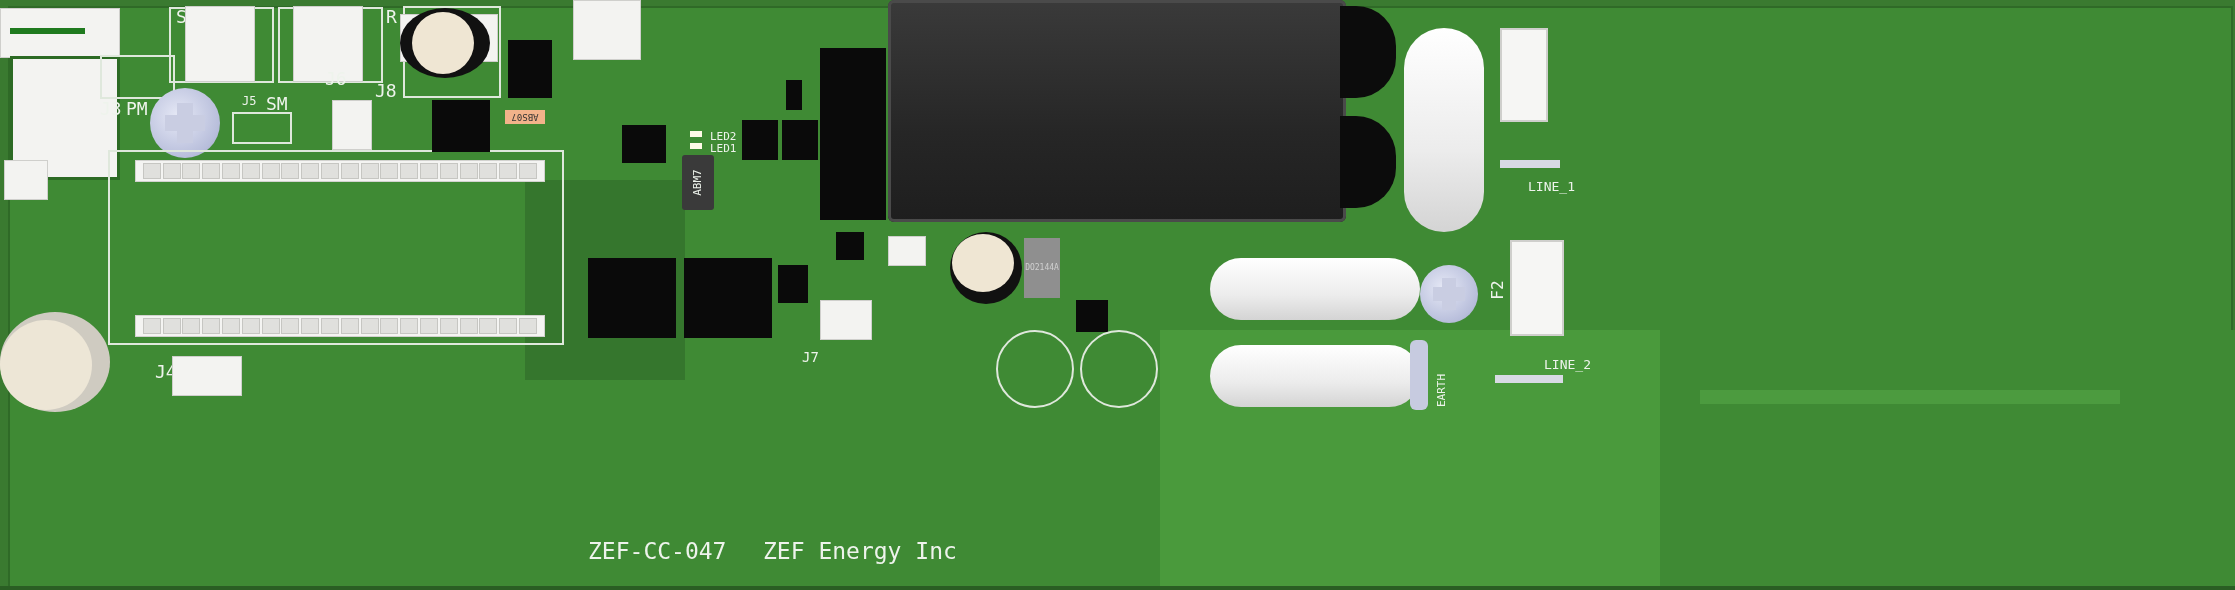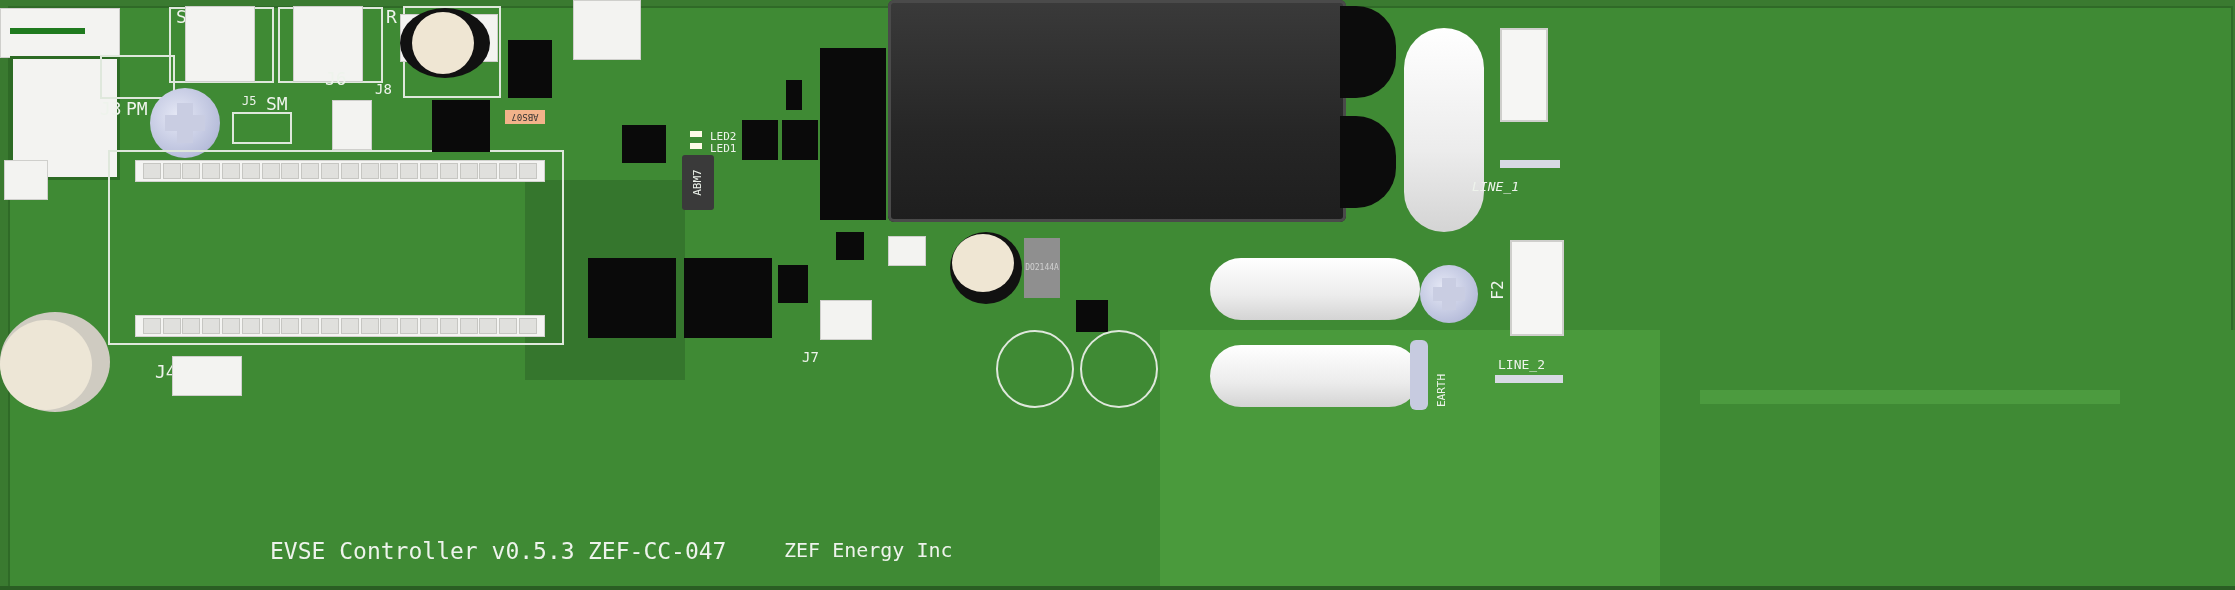--- a/index.html
+++ b/index.html
@@ -59,21 +59,21 @@
   <div class="silk-outline" style="left:100px;top:55px;width:75px;height:44px;"></div>
   <div class="silk" style="left:100px;top:100px;font-size:18px;">J3</div>
   <div class="silk" style="left:126px;top:100px;font-size:18px;">PM</div>
 
   <div class="screw" style="left:150px;top:88px;width:70px;height:70px;"></div>
 
   <div class="silk" style="left:242px;top:95px;font-size:12px;">J5</div>
   <div class="silk" style="left:266px;top:95px;font-size:18px;">SM</div>
   <div class="silk-outline" style="left:232px;top:112px;width:60px;height:32px;"></div>
 
-  <div class="silk" style="left:375px;top:82px;font-size:14px;">J8</div>
+  <div class="silk" style="left:375px;top:82px;font-size:18px;">J8</div>
   <div class="white-conn" style="left:332px;top:100px;width:40px;height:50px;"></div>
 
   <div class="white-conn" style="left:4px;top:160px;width:44px;height:40px;"></div>
 
   <div class="silk-outline" style="left:108px;top:150px;width:456px;height:195px;"></div>
   <div class="header-strip" style="left:135px;top:160px;width:410px;height:22px;">
     <span></span>
       <span></span>
       <span></span>
       <span></span>
@@ -143,27 +143,27 @@
 
   <div class="chip" style="left:820px;top:48px;width:66px;height:172px;"></div>
 
   <div class="relay" style="left:888px;top:0px;width:458px;height:222px;"></div>
   <div class="abs" style="left:1340px;top:6px;width:56px;height:92px;background:#0c0c0c;border-radius:0 40px 40px 0;"></div>
   <div class="abs" style="left:1340px;top:116px;width:56px;height:92px;background:#0c0c0c;border-radius:0 40px 40px 0;"></div>
 
   <div class="toroid" style="left:1404px;top:28px;width:80px;height:204px;border-radius:40px;"></div>
 
   <div class="fuse" style="left:1500px;top:28px;width:48px;height:94px;"></div>
-  <div class="silk" style="left:1472px;top:180px;font-size:13px;font-style:italic;">LINE_1</div>
+  <div class="silk" style="left:1528px;top:180px;font-size:13px;">LINE_1</div>
   <div class="abs" style="left:1500px;top:160px;width:60px;height:8px;background:#d8dae4;"></div>
 
   <div class="fuse" style="left:1510px;top:240px;width:54px;height:96px;"></div>
   <div class="silk" style="left:1488px;top:282px;font-size:16px;transform:rotate(-90deg);">F2</div>
   <div class="screw" style="left:1420px;top:265px;width:58px;height:58px;"></div>
-  <div class="silk" style="left:1498px;top:358px;font-size:13px;">LINE_2</div>
+  <div class="silk" style="left:1544px;top:358px;font-size:13px;">LINE_2</div>
   <div class="abs" style="left:1495px;top:375px;width:68px;height:8px;background:#d8dae4;"></div>
   <div class="silk" style="left:1425px;top:385px;font-size:11px;transform:rotate(-90deg);">EARTH</div>
 
   <div class="toroid" style="left:1210px;top:258px;width:210px;height:62px;"></div>
   <div class="toroid" style="left:1210px;top:345px;width:210px;height:62px;"></div>
   <div class="abs" style="left:1410px;top:340px;width:18px;height:70px;background:#c7cbe0;border-radius:6px;"></div>
 
   <div class="chip" style="left:588px;top:258px;width:88px;height:80px;"></div>
   <div class="chip" style="left:684px;top:258px;width:88px;height:80px;"></div>
   <div class="chip" style="left:778px;top:265px;width:30px;height:38px;"></div>
@@ -174,18 +174,17 @@
   <div class="chip" style="left:836px;top:232px;width:28px;height:28px;"></div>
   <div class="white-conn" style="left:888px;top:236px;width:38px;height:30px;"></div>
   <div class="cap-top" style="left:950px;top:232px;width:72px;height:72px;background:#111;"></div>
   <div class="cap-top" style="left:952px;top:234px;width:62px;height:58px;background:#efe6d3;"></div>
   <div class="abs" style="left:1024px;top:238px;width:36px;height:60px;background:#8f8f8f;color:#d0d0d0;font-size:8px;text-align:center;line-height:60px;">DO2144A</div>
   <div class="chip" style="left:1076px;top:300px;width:32px;height:32px;"></div>
 
   <div class="ring" style="left:996px;top:330px;width:78px;height:78px;"></div>
   <div class="ring" style="left:1080px;top:330px;width:78px;height:78px;"></div>
 
-  <div class="silk" style="left:270px;top:540px;font-size:23px;">EVSE Controller v0.5.3</div>
   <div class="silk" style="left:588px;top:540px;font-size:23px;">ZEF-CC-047</div>
-  <div class="silk" style="left:784px;top:540px;font-size:20px;">ZEF Energy Inc</div>
+  <div class="silk" style="left:763px;top:540px;font-size:23px;">ZEF Energy Inc</div>
 
   <div class="footer-bar"></div>
 </div>
 
 </body></html>

